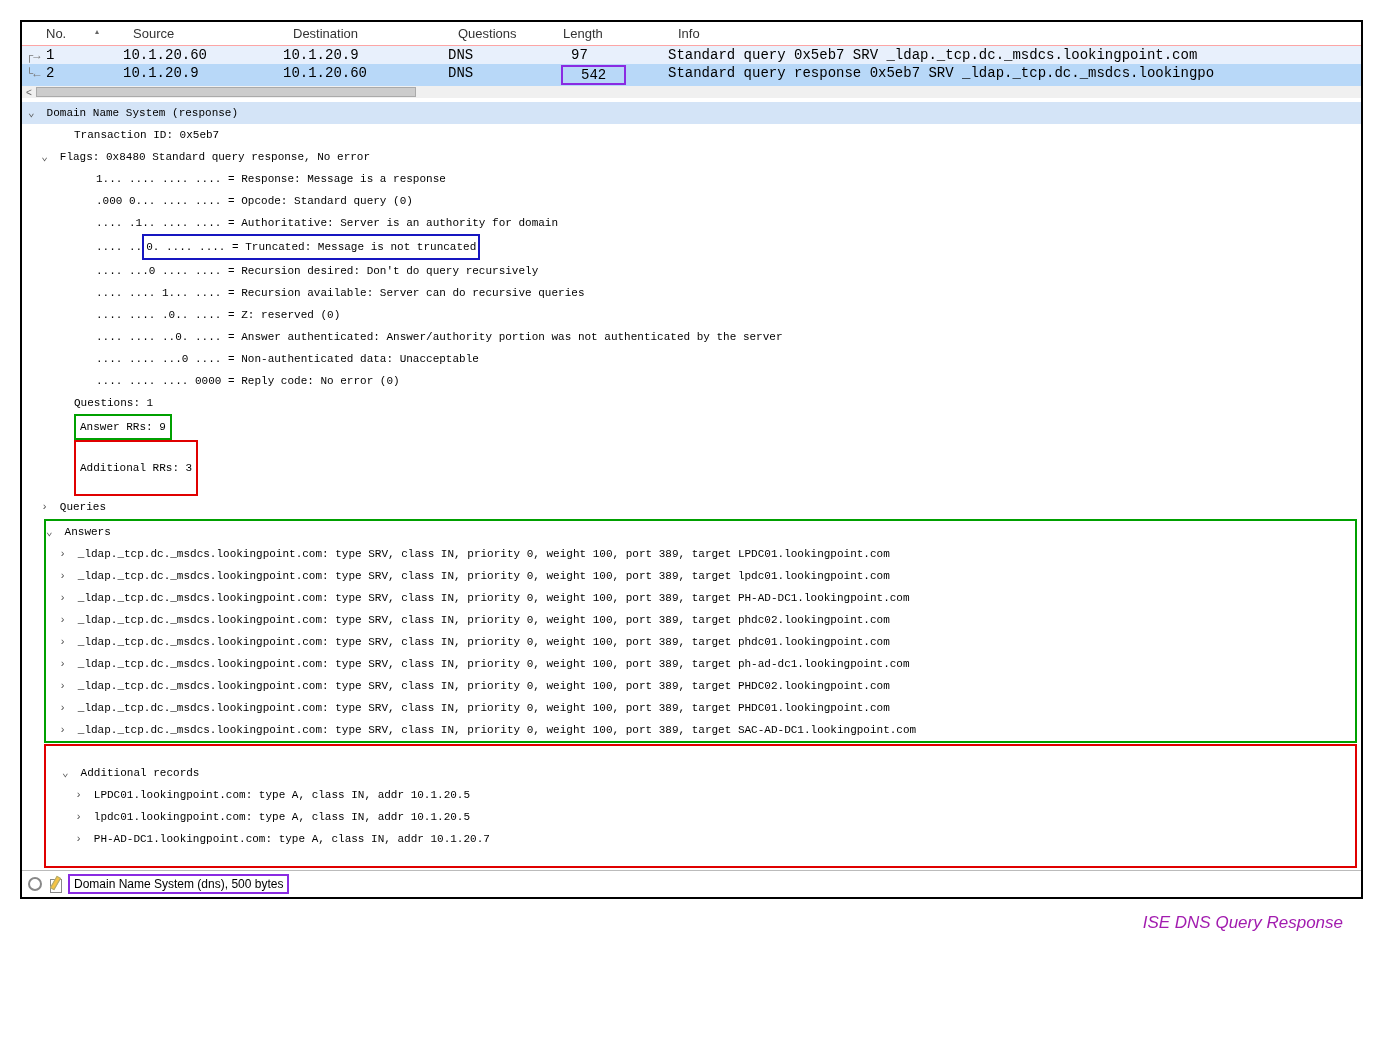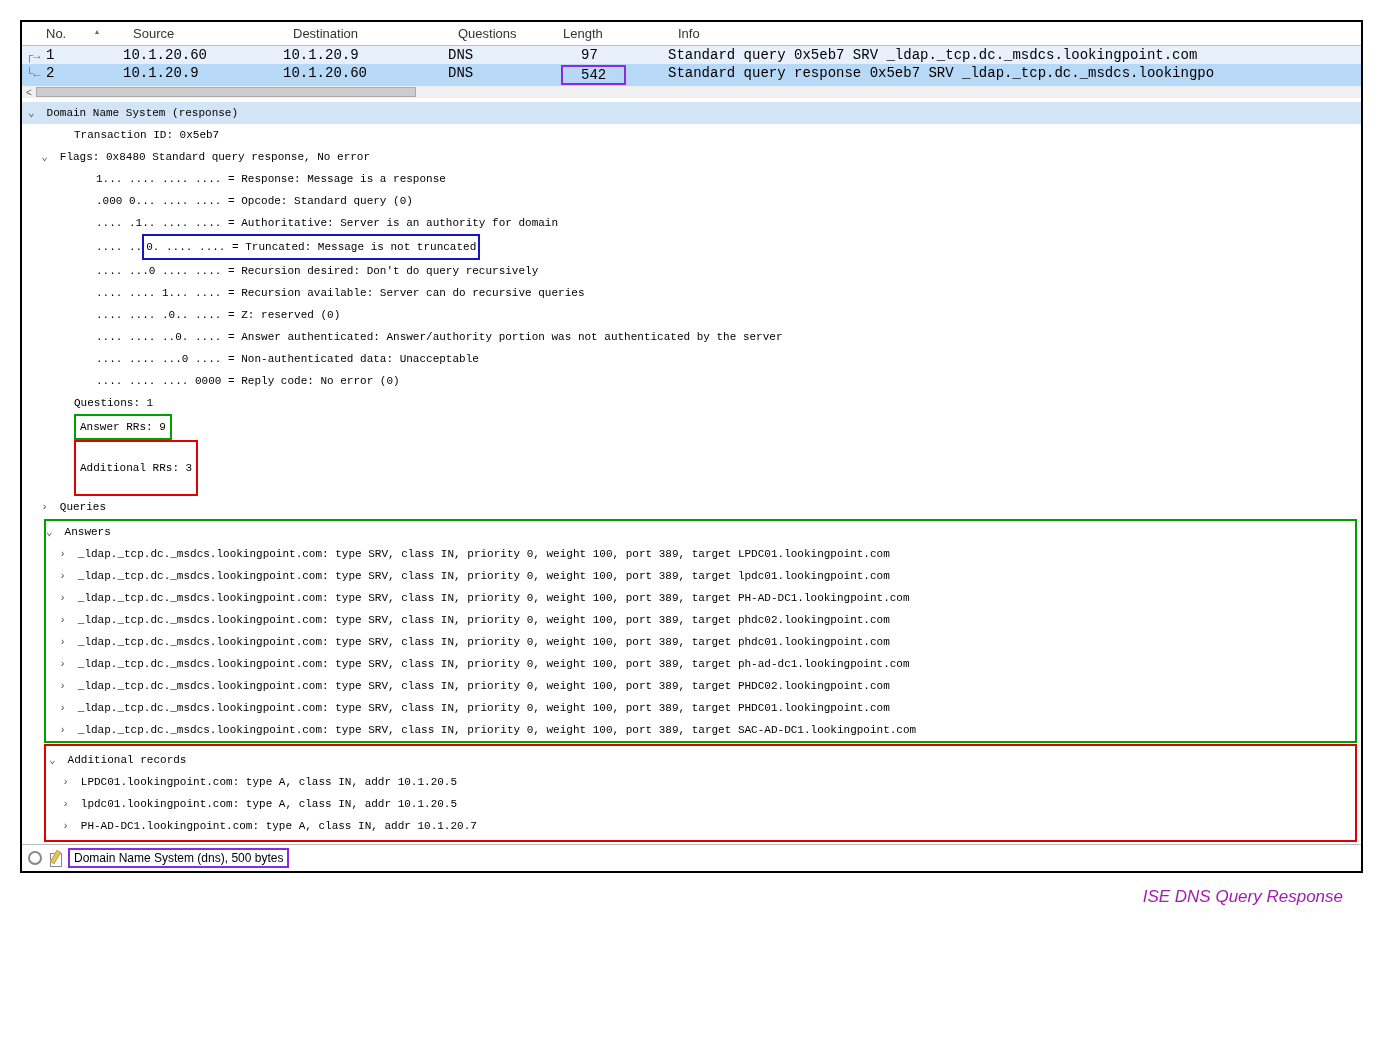--- a/index.html
+++ b/index.html
@@ -57,21 +57,21 @@
   }
   .tree-line { white-space: pre; padding-left: 6px; }
   .tree-header { background: #d4e4f7; }
   .tog { display: inline-block; width: 12px; color: #555; }
   .arrow-icon { width: 16px; display: inline-block; text-align: center; }
   .highlight-blue { border: 2px solid #1616c0; padding: 0 2px; display: inline-block; }
   .highlight-green { border: 2px solid #00a000; padding: 0 4px; display: inline-block; }
   .highlight-red { border: 2px solid #e00000; padding: 15px 4px; display: inline-block; }
   .answers-box { border: 2.5px solid #00a000; margin: 1px 4px 1px 22px; padding: 0; }
   .answers-box .tree-line { padding-left: 0; }
-  .addl-box { border: 2.5px solid #e00000; margin: 1px 4px 1px 22px; padding: 3px; }
+  .addl-box { border: 2.5px solid #e00000; margin: 1px 4px 1px 22px; padding: 16px; }
   .addl-box .tree-line { padding-left: 0; }
   .ind2 { padding-left: 52px; }
   .ind3 { padding-left: 74px; }
   .footer {
     display: flex;
     align-items: center;
     border-top: 1px solid #bbb;
     padding: 3px 6px;
     font-size: 12px;
     gap: 6px;
@@ -107,21 +107,21 @@
       <div class="hcell col-proto">Questions</div>
       <div class="hcell col-len">Length</div>
       <div class="hcell col-info">Info</div>
     </div>
     <div class="packet-row row1">
       <div class="col-icon arrow-icon"><span class="pkt-arrow">┌→</span></div>
       <div class="col-no">1</div>
       <div class="col-src">10.1.20.60</div>
       <div class="col-dst">10.1.20.9</div>
       <div class="col-proto">DNS</div>
-      <div class="col-len"><span style="margin-left:28px">97</span></div>
+      <div class="col-len"><span style="margin-left:18px">97</span></div>
       <div class="col-info">Standard query 0x5eb7 SRV _ldap._tcp.dc._msdcs.lookingpoint.com</div>
     </div>
     <div class="packet-row row2">
       <div class="col-icon arrow-icon"><span class="pkt-arrow">└←</span></div>
       <div class="col-no">2</div>
       <div class="col-src">10.1.20.9</div>
       <div class="col-dst">10.1.20.60</div>
       <div class="col-proto">DNS</div>
       <div class="col-len"><span class="len-box">542</span></div>
       <div class="col-info">Standard query response 0x5eb7 SRV _ldap._tcp.dc._msdcs.lookingpo</div>

